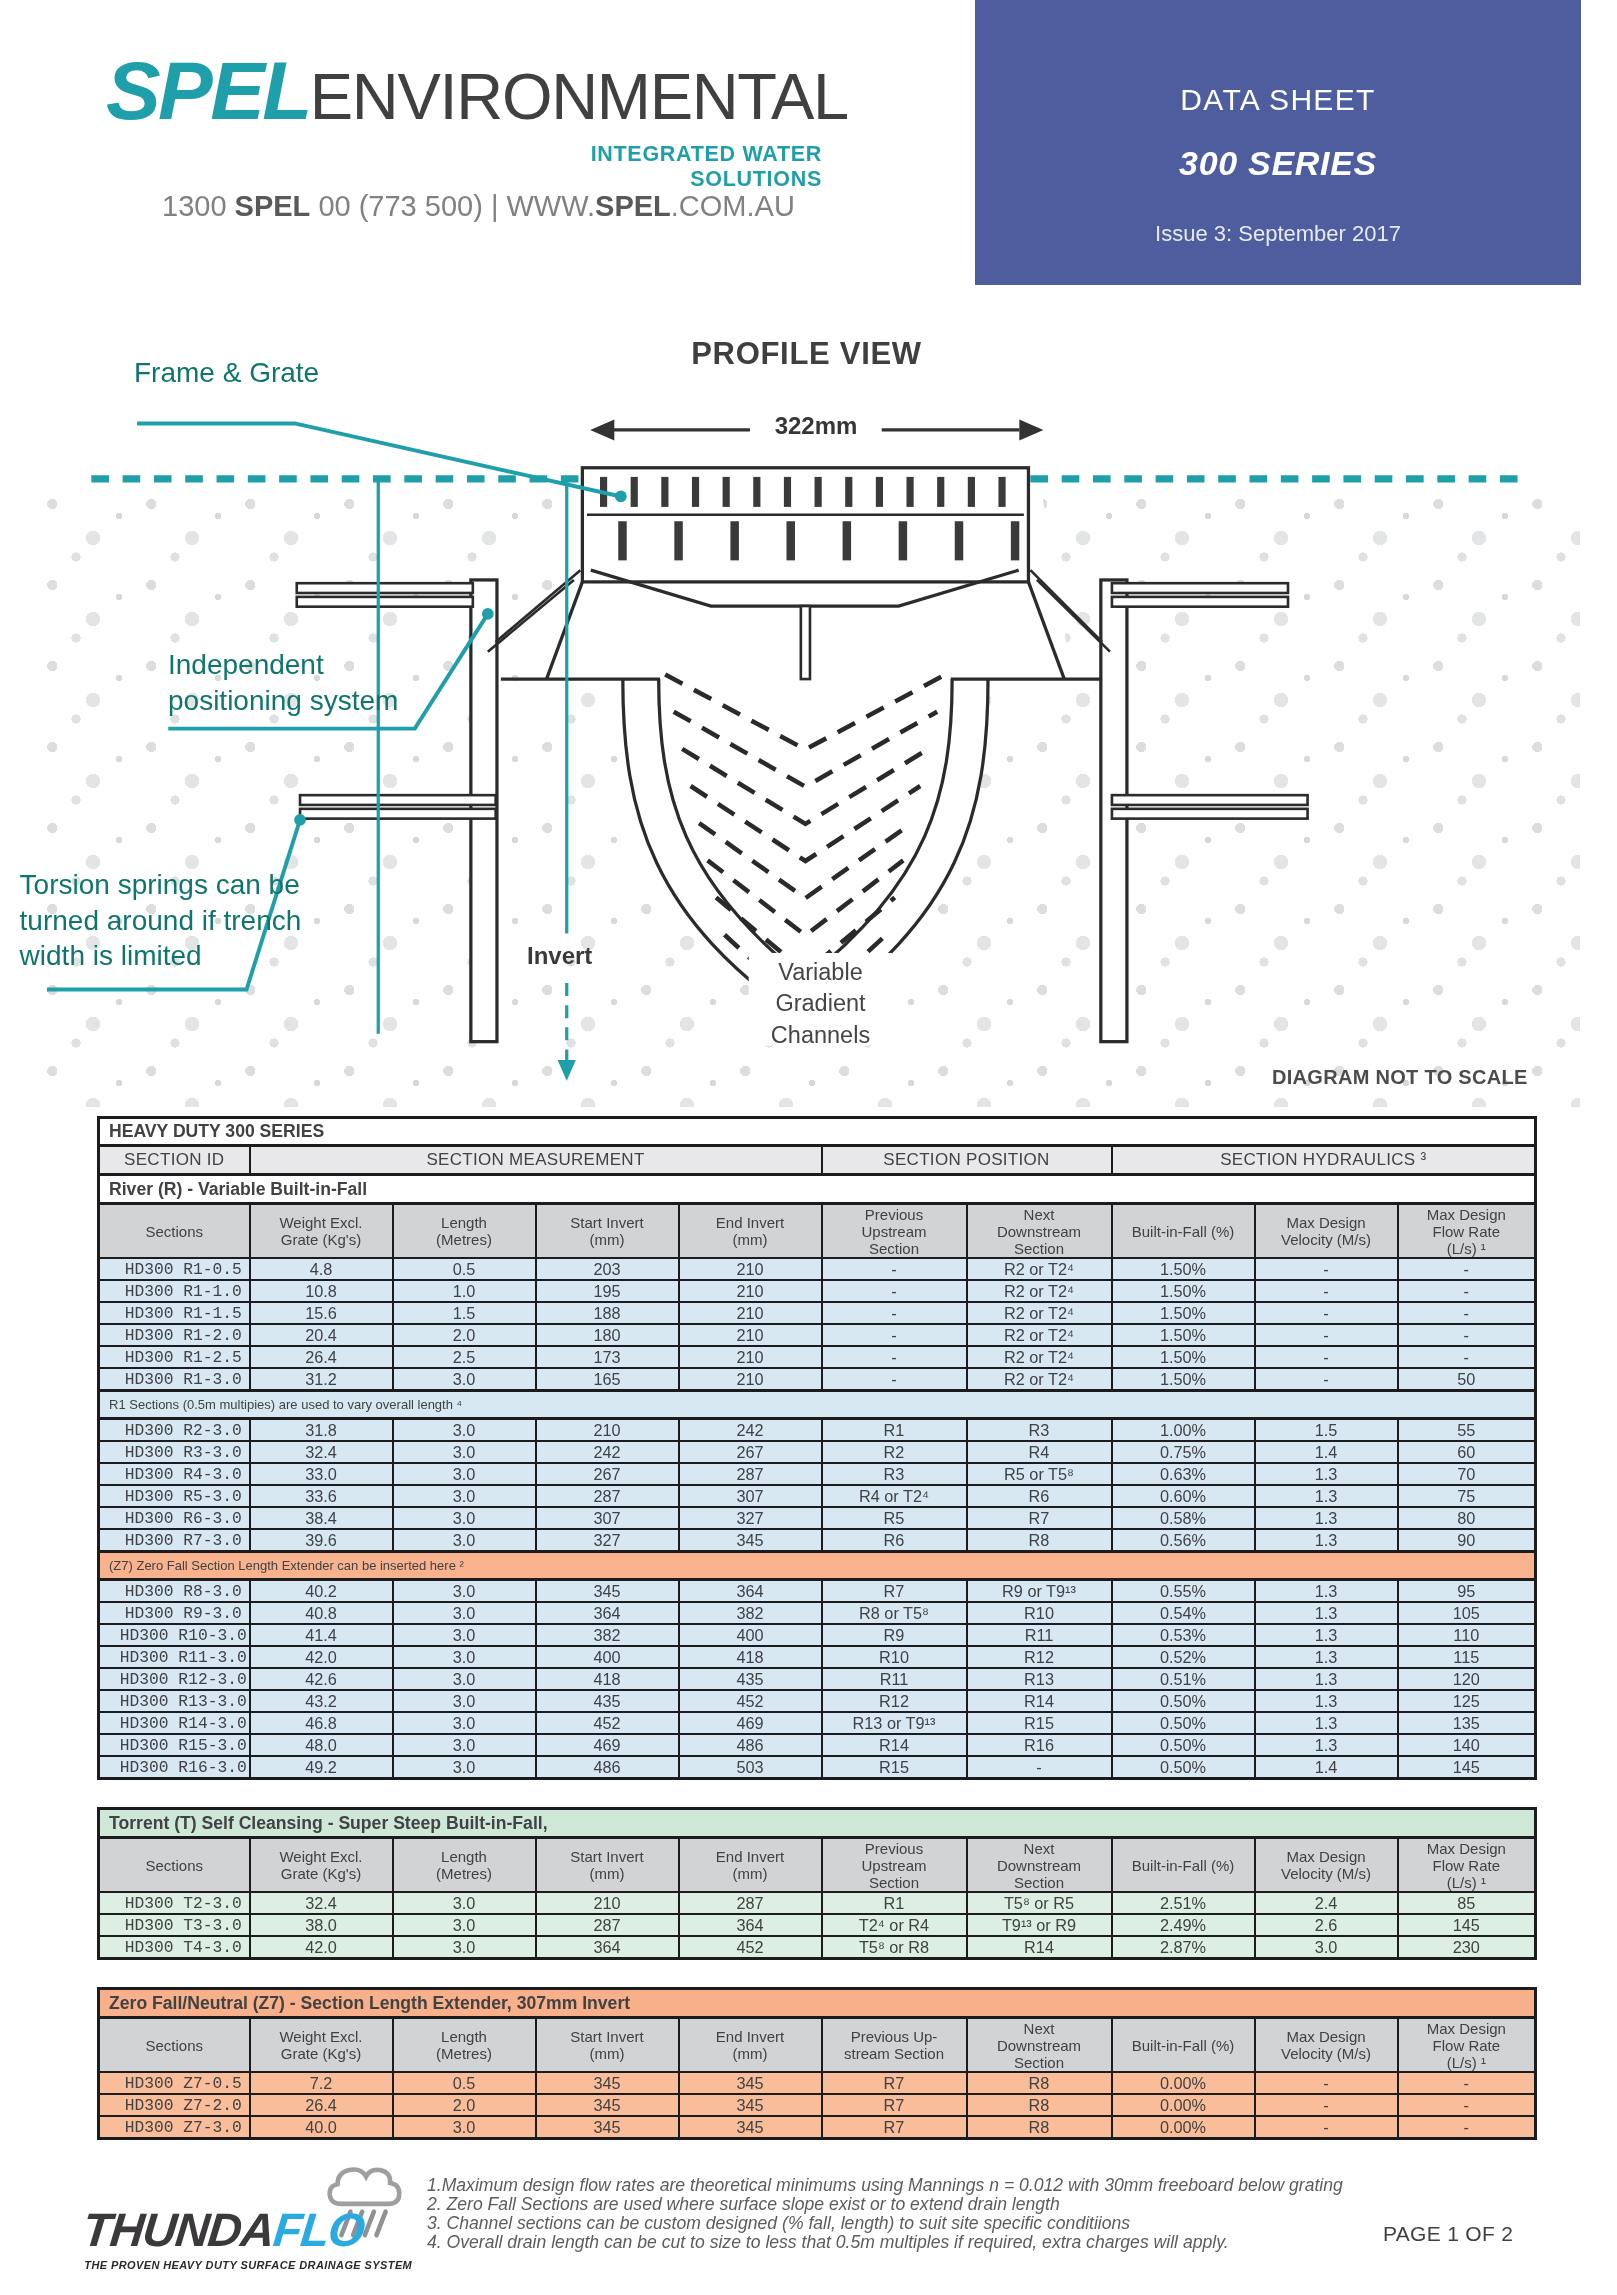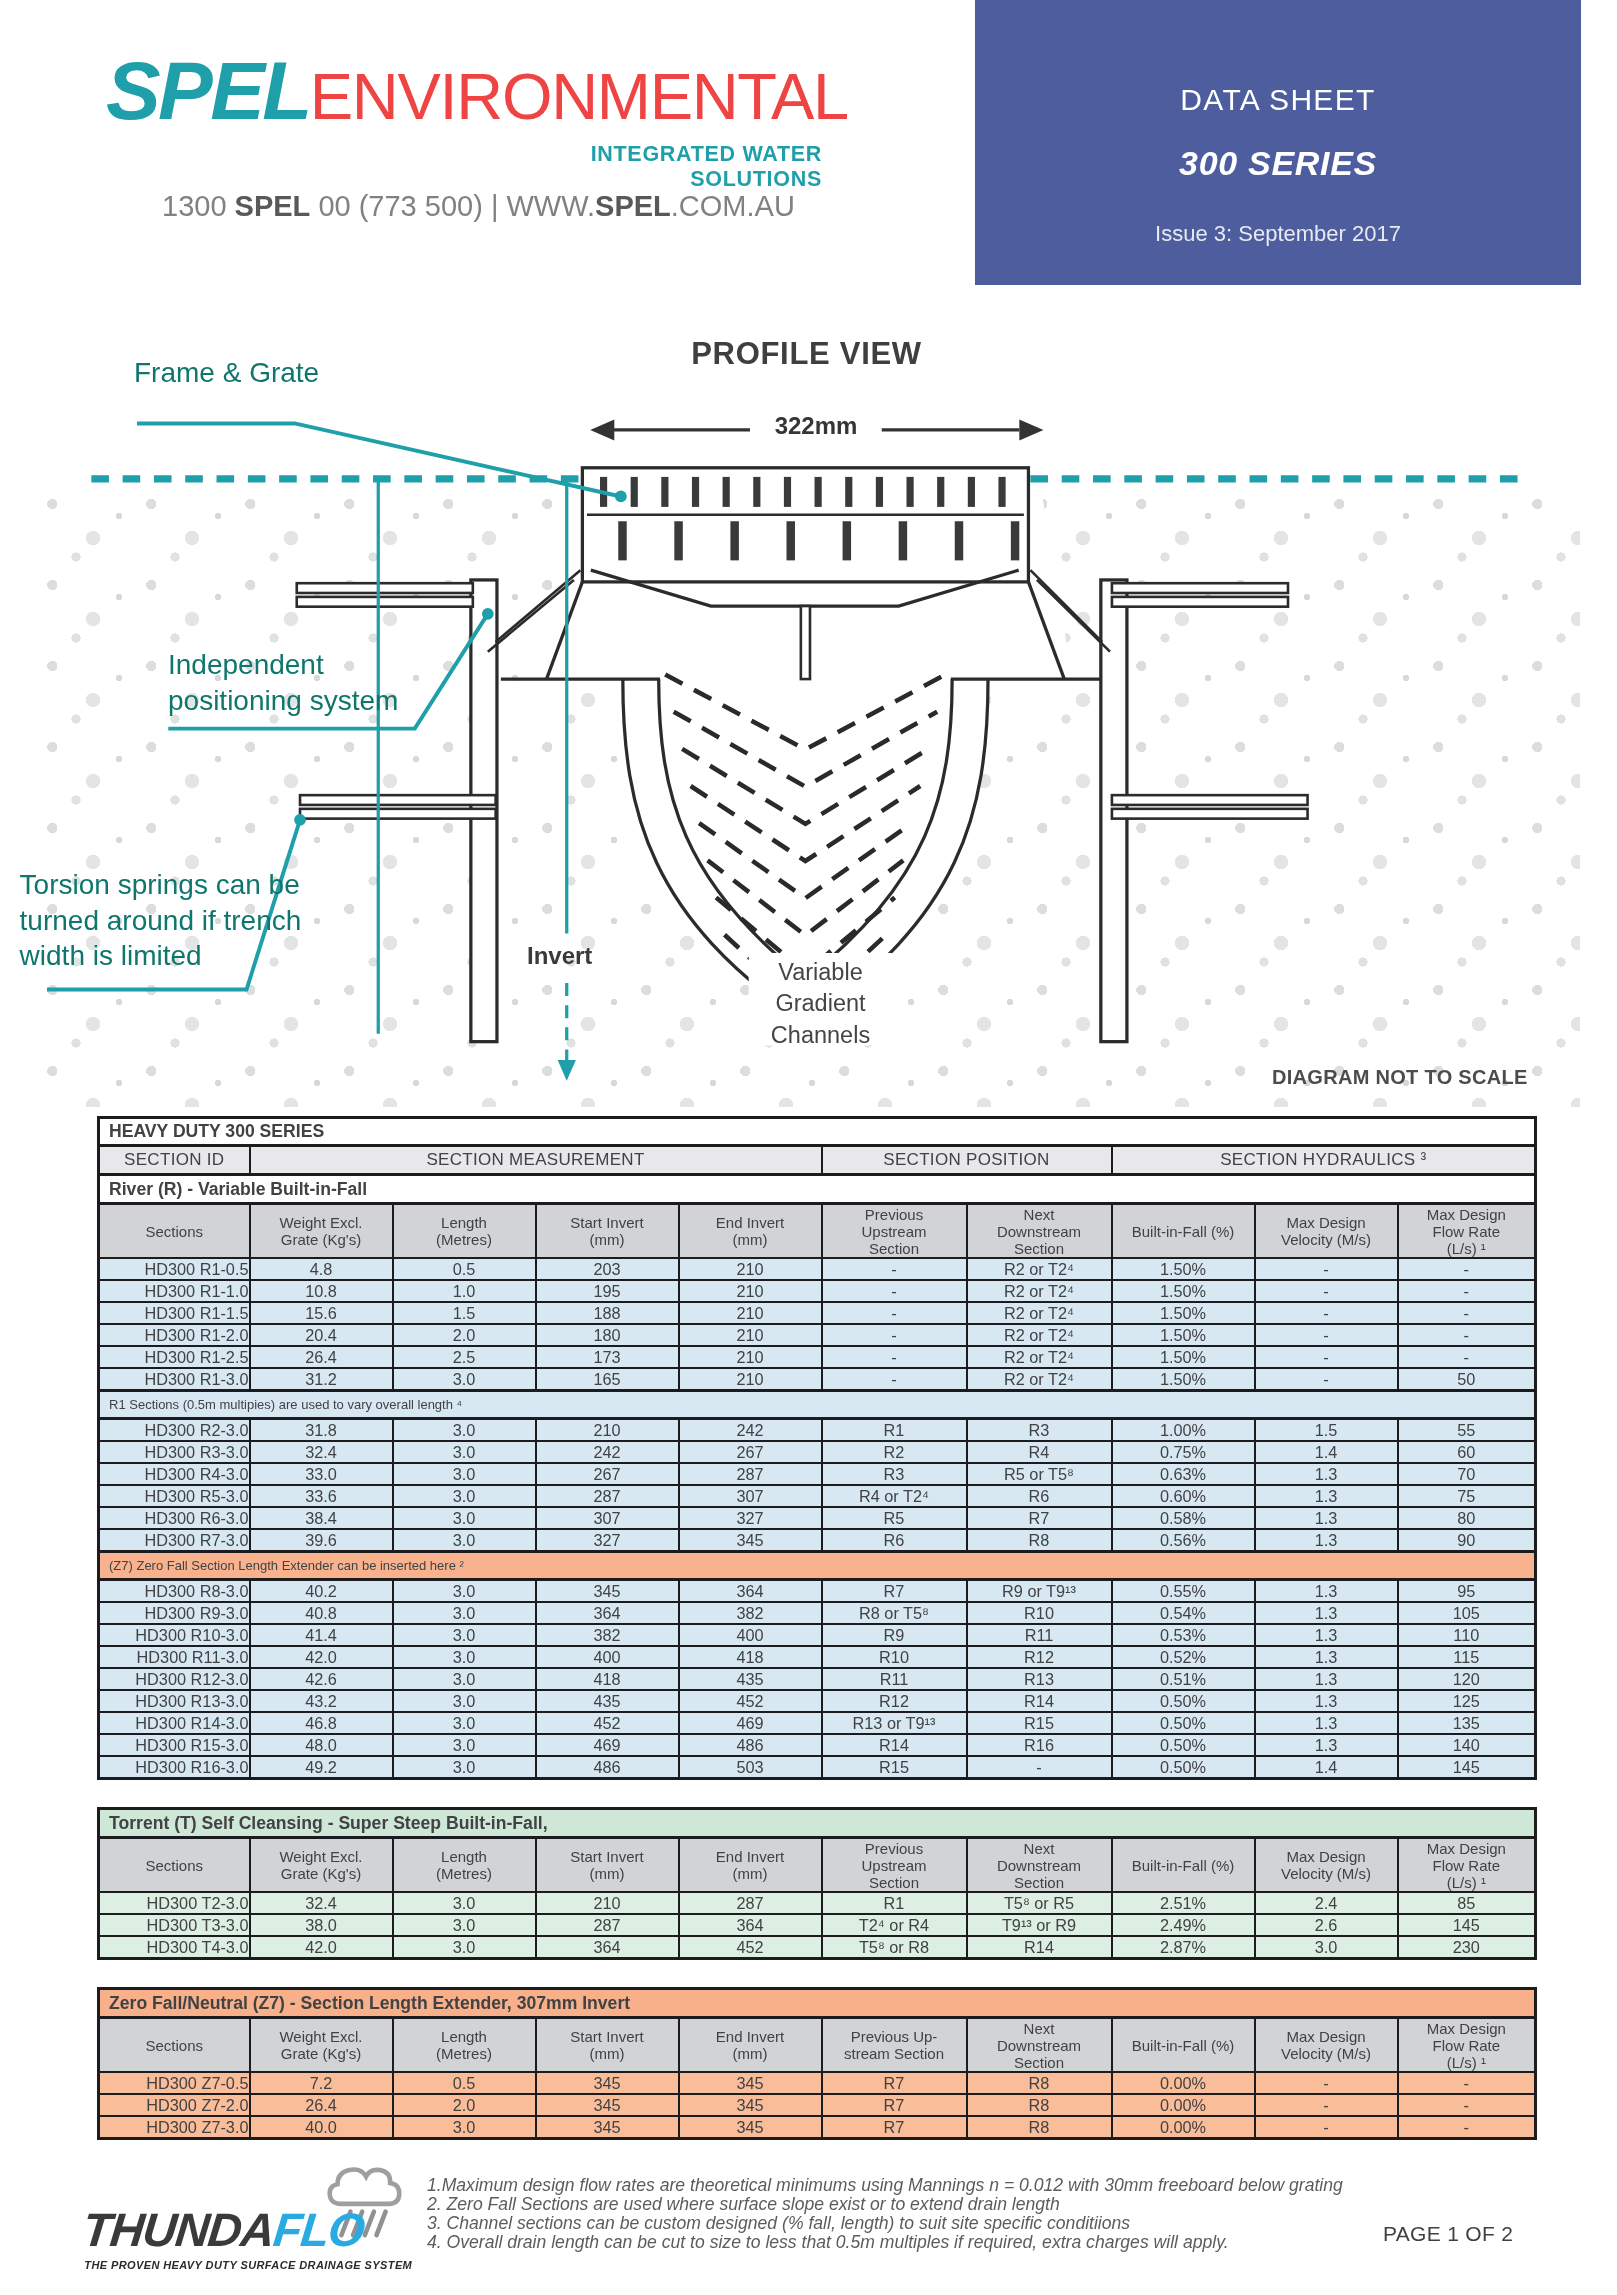--- a/index.html
+++ b/index.html
@@ -1,21 +1,21 @@
 <!DOCTYPE html>
 <html style="font-size:10.4px"><head>
 <meta charset="utf-8">
 <style>
   html,body{margin:0;padding:0;background:#888;}
   #page{position:relative;width:1618px;height:2295px;background:#ffffff;overflow:hidden;
         font-family:"Liberation Sans","DejaVu Sans",sans-serif;color:#414244;}
   
   .spel-logo{position:absolute;left:106px;top:44px;white-space:nowrap;}
   .spel-word{font-size:82px;font-weight:900;font-style:italic;color:#1e9faa;letter-spacing:-2.6px;}
-  .env-word{font-size:65px;font-weight:400;color:#ef4444;letter-spacing:-1.3px;}
+  .env-word{font-size:65px;font-weight:400;color:#404040;letter-spacing:-1.3px;}
   .iws{position:absolute;left:502px;top:142px;width:320px;text-align:right;
        font-size:21.5px;font-weight:bold;color:#1e9faa;letter-spacing:0.7px;}
   .phone{position:absolute;left:162px;top:190px;font-size:29px;color:#808184;}
   .phone b{color:#58595b;}
   .badge{position:absolute;left:975px;top:0;width:606px;height:285px;background:#4e5d9e;
          color:#fff;text-align:center;}
   .badge .l1{margin-top:83px;font-size:30px;letter-spacing:1.3px;}
   .badge .l2{margin-top:27px;font-size:34px;font-weight:bold;font-style:italic;letter-spacing:0.7px;}
   .badge .l3{margin-top:38px;font-size:22px;color:#e8eaf2;}
   
@@ -45,21 +45,21 @@
   tr.title-row td{height:25px;background:#fff;text-align:left;font-weight:bold;font-size:17.6px;
       padding-left:9px;border-bottom-width:3.3px;}
   tr.band-row td{height:26px;background:#e8e8ea;font-size:17px;letter-spacing:0.3px;border-bottom-width:3.3px;}
   tr.group-hdr td{height:26px;text-align:left;font-weight:bold;font-size:17.6px;padding-left:9px;
       border-bottom-width:3.3px;}
   tr.group-hdr.river td{background:#ffffff;}
   tr.group-hdr.torrent td{background:#cfe7d7;}
   tr.group-hdr.zerofall td{background:#f7b08a;}
   tr.col-hdr td{height:52px;background:#d2d3d5;white-space:pre-line;font-size:15px;line-height:17px;}
   tr.dr td{height:20px;}
-  tr.dr td:first-child{text-align:right;padding-left:18px;}
+  tr.dr td:first-child{text-align:center;padding-left:18px;font-family:Liberation Mono, monospace;}
   tr.dr.blue td{background:#d8e8f2;}
   tr.dr.green td{background:#dcefe2;}
   tr.dr.orange td{background:#f9bd99;}
   tr.nr td{height:25px;text-align:left;padding-left:9px;font-size:13px;
       border-top-width:3.3px;border-bottom-width:3.3px;}
   tr.nr.blue td{background:#d8e8f2;}
   tr.nr.orange td{background:#f8b38e;}
   
   .tflo{position:absolute;left:83px;top:2176px;width:339px;height:98px;}
   .tflo-text{position:absolute;left:0;top:26px;font-size:47px;font-weight:900;font-style:italic;

